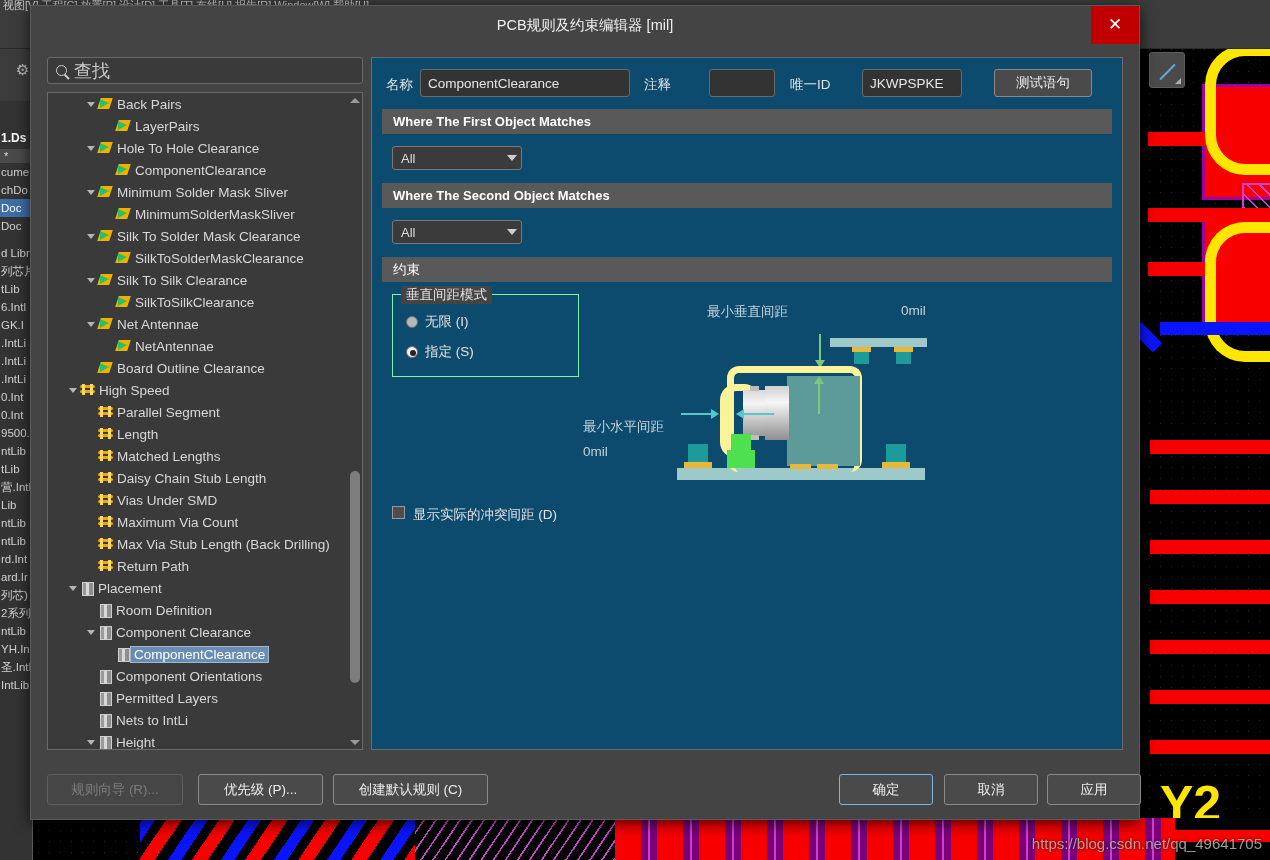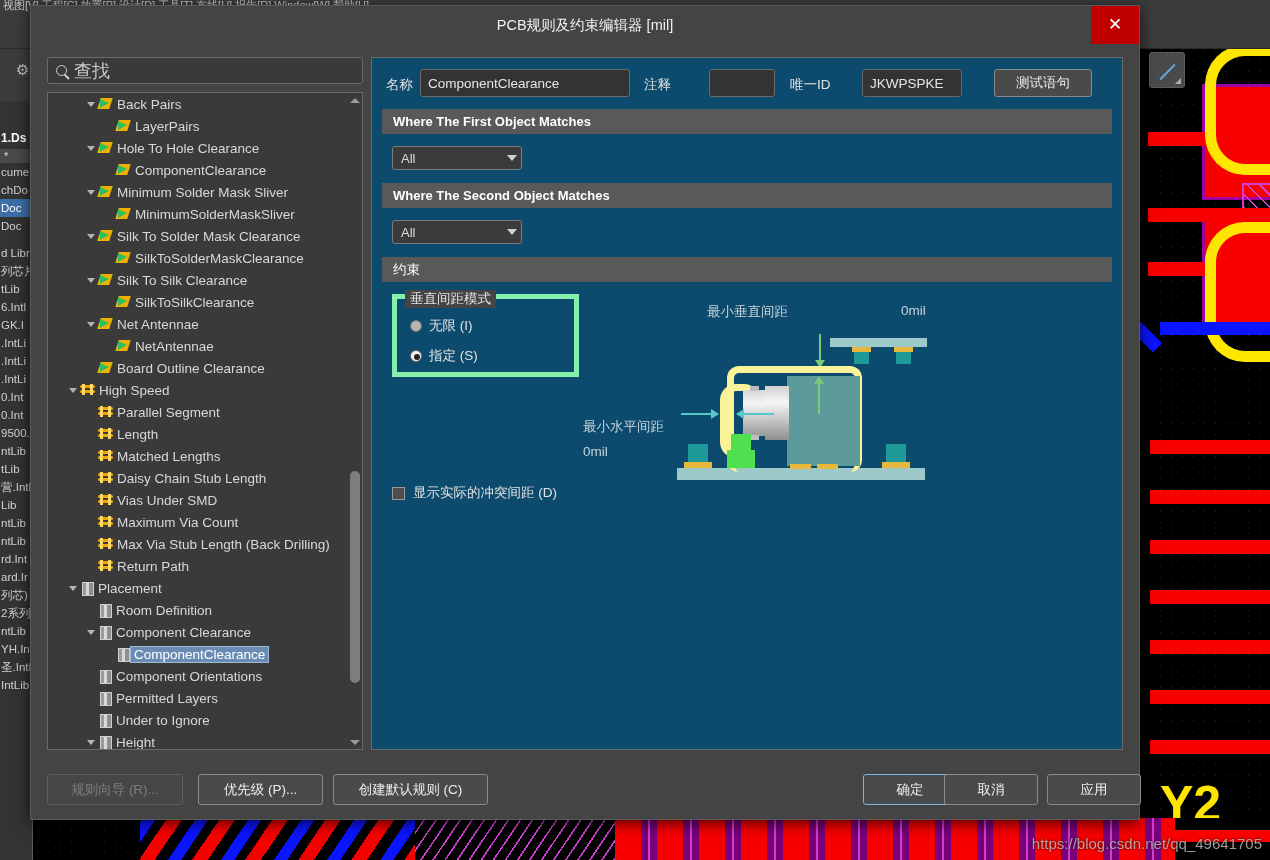--- a/index.html
+++ b/index.html
@@ -250,43 +250,43 @@
   .combo .cv { flex: 1; }
   .combo .carrow {
     width: 18px; display: flex; align-items: center; justify-content: center;
   }
   .combo .carrow i {
     width:0;height:0;border-left:5px solid transparent;border-right:5px solid transparent;border-top:6px solid #d0d0d0;
   }
 
   
   .groupbox {
-    position: absolute; border: 5px solid #86efac;
+    position: absolute; border: 1px solid #86efac;
   }
   .groupbox > .gtitle {
     position: absolute; left: 8px; top: -9px; background: #444444;
     padding: 0 5px; color: #e2e2e2; font-size: 13.5px;
   }
   .radio-row {
     position: absolute; display: flex; align-items: center; gap: 7px;
     color: #e2e2e2; font-size: 13.5px; cursor: pointer;
   }
   .radio {
     width: 12px; height: 12px; border-radius: 50%;
     background: #b8b8b8; border: 1px solid #6d6d6d; position: relative; flex:0 0 auto;
   }
   .radio.on { background: #f2f2f2; }
   .radio.on::after {
     content:''; position:absolute; left:3px; top:3px; width:6px; height:6px;
     border-radius:50%; background:#242424;
   }
 
   .chk-row {
-    position: absolute; display: flex; align-items: center; gap: 8px;
-    color: #e2e2e2; font-size: 13.5px; cursor: pointer;
+    position: absolute; display: flex; gap: 8px;
+    color: #e2e2e2; font-size: 13.5px; cursor: pointer; margin-top: 22px;
   }
   .chk {
     width: 13px; height: 13px; background: #4d4d4d; border: 1px solid #9a9a9a; flex:0 0 auto;
   }
 
   .ctext { position: absolute; color: #c7d3d8; font-size: 13.5px; }
 
   
   .illus { position: absolute; }
   .il-sub { position:absolute; background:#9ec9c9; }
@@ -600,21 +600,21 @@
             <div class="tree-row">
               <div style="width: 36px; flex: 0 0 auto;"></div>
               <div class="tw"></div>
               <span class="ico-pl"></span>
               <span class="tlabel">Permitted Layers</span>
             </div>
             <div class="tree-row">
               <div style="width: 36px; flex: 0 0 auto;"></div>
               <div class="tw"></div>
               <span class="ico-pl"></span>
-              <span class="tlabel">Under to Ignore</span>
+              <span class="tlabel">Nets to IntLi</span>
             </div>
             <div class="tree-row">
               <div style="width: 36px; flex: 0 0 auto;"></div>
               <div class="tw">
                 <span class="arrow"></span>
               </div>
               <span class="ico-pl"></span>
               <span class="tlabel">Height</span>
             </div>
           </div>
@@ -723,19 +723,19 @@
           <div class="il-cap" style="left:209px;top:150px;width:20px;height:18px;"></div>
         </div>
 
       </div>
     </div>
 
     <div class="dlg-footer">
       <div class="fbtn disabled" style="left:16px;width:136px;">规则向导 (R)...</div>
       <div class="fbtn" style="left:167px;width:125px;">优先级 (P)...</div>
       <div class="fbtn" style="left:302px;width:155px;">创建默认规则 (C)</div>
-      <div class="fbtn default" style="left:832px;width:94px;">确定</div>
+      <div class="fbtn default" style="left:808px;width:94px;">确定</div>
       <div class="fbtn" style="left:913px;width:94px;">取消</div>
       <div class="fbtn" style="left:1016px;width:94px;">应用</div>
     </div>
   </div>
 
 </div>
 
 </body></html>

